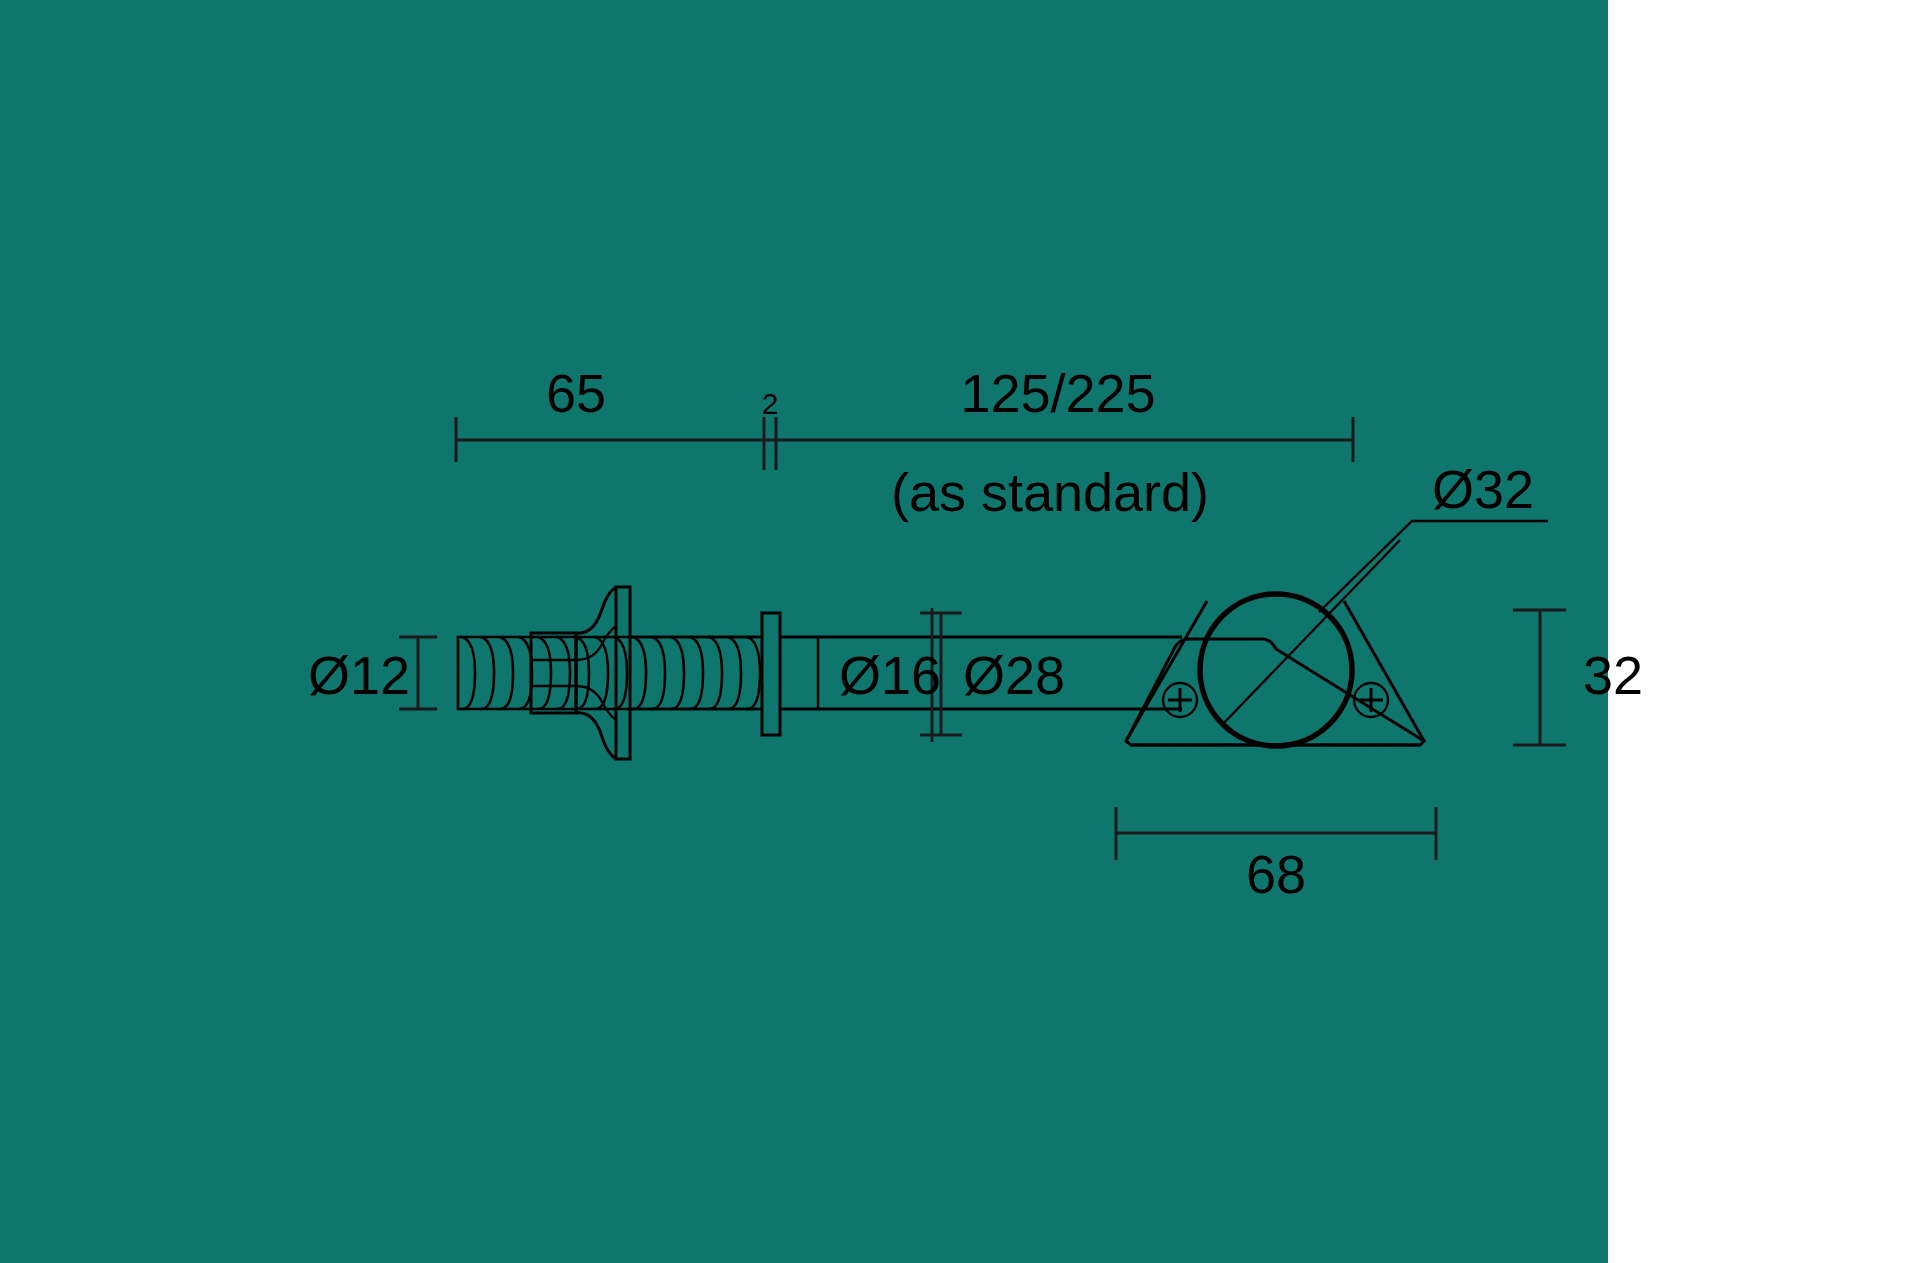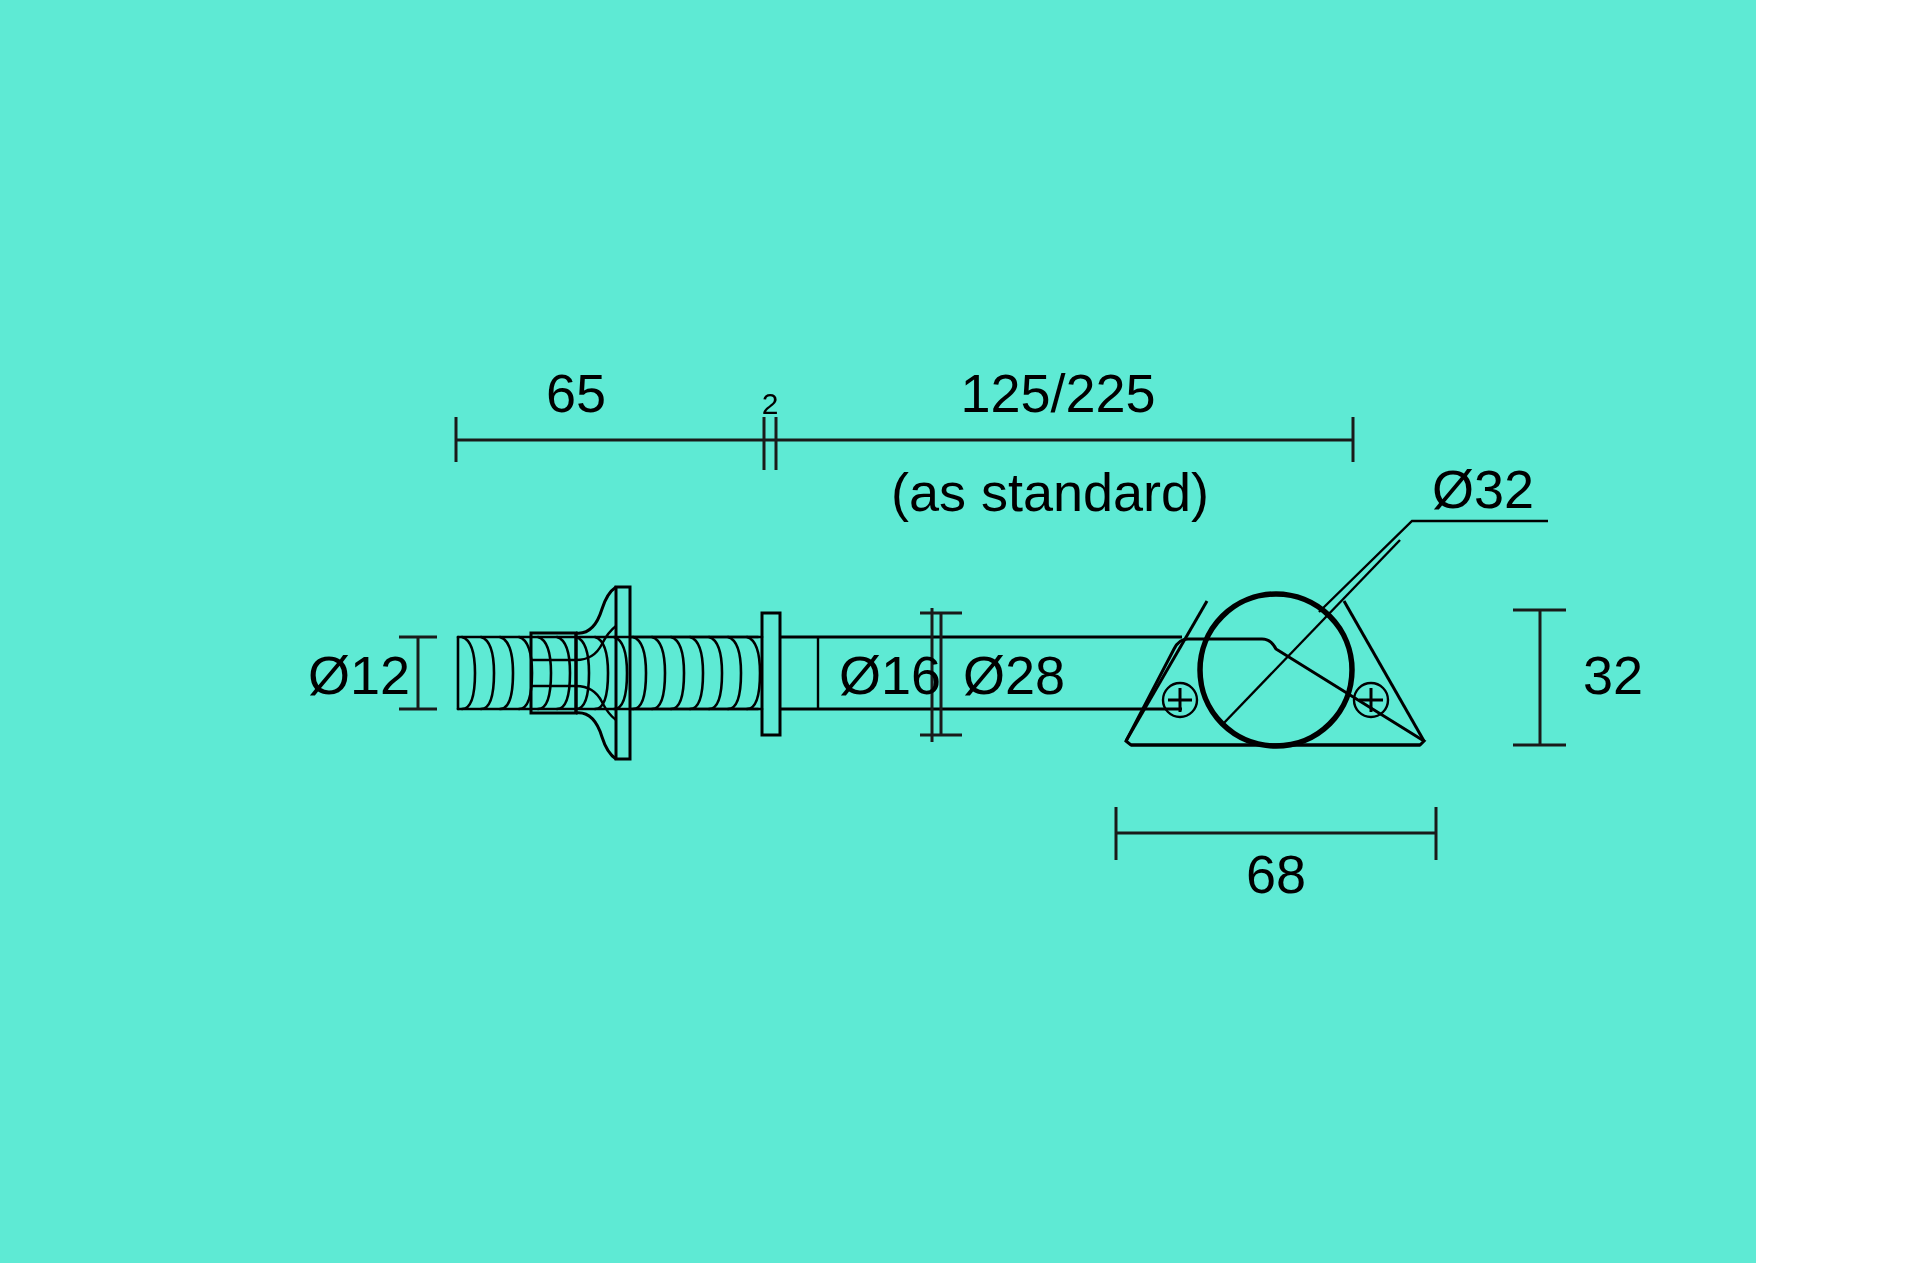--- a/index.html
+++ b/index.html
@@ -10,23 +10,23 @@
   }
   body {
     width: 1920px;
     height: 1263px;
     overflow: hidden;
     font-family: "Liberation Sans", sans-serif;
     color: #000000;
   }
   #drawing-root {
     position: relative;
-    width: 1756px;
+    width: 1608px;
     height: 1263px;
-    background: #5eead4;
+    background: #0f766e;
   }
   svg#drawing-svg {
     position: absolute;
     left: 0;
     top: 0;
     width: 1920px;
     height: 1263px;
     display: block;
   }
   .dim-text {

